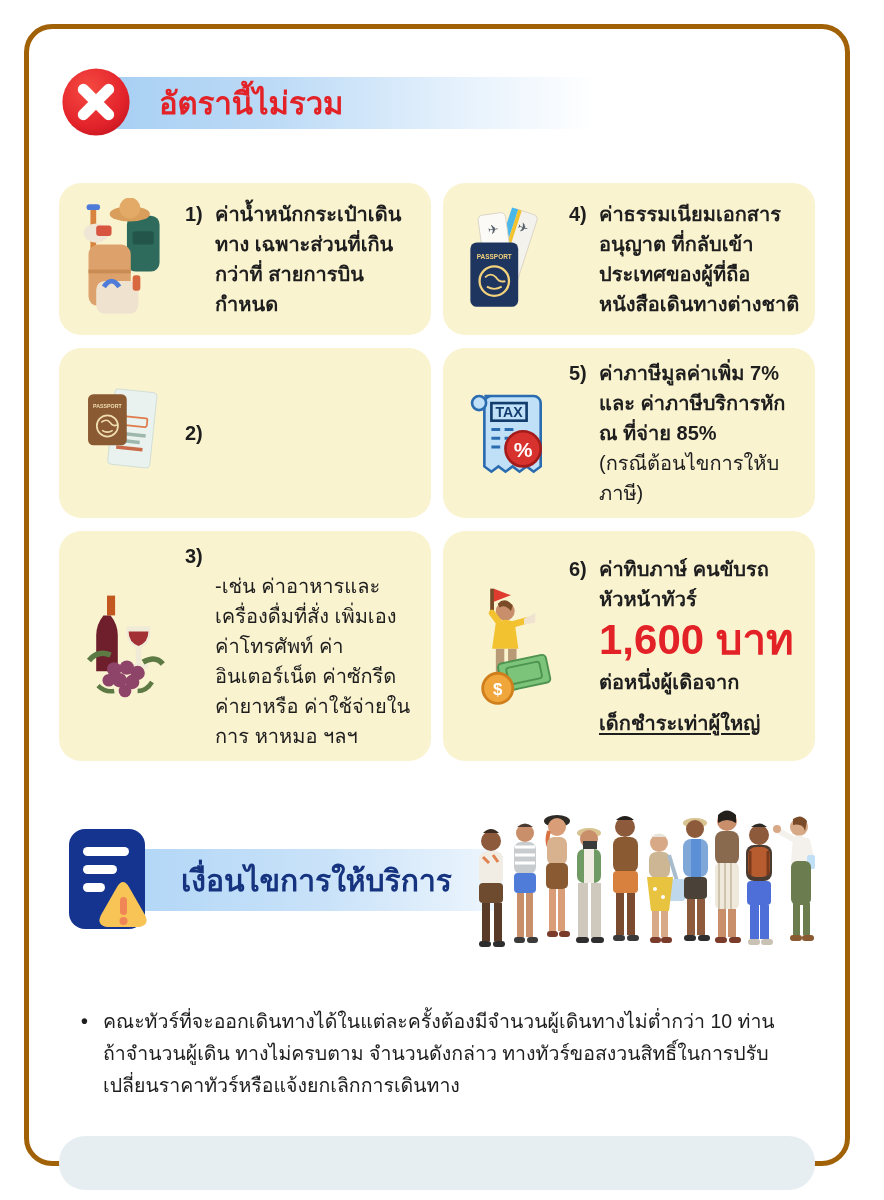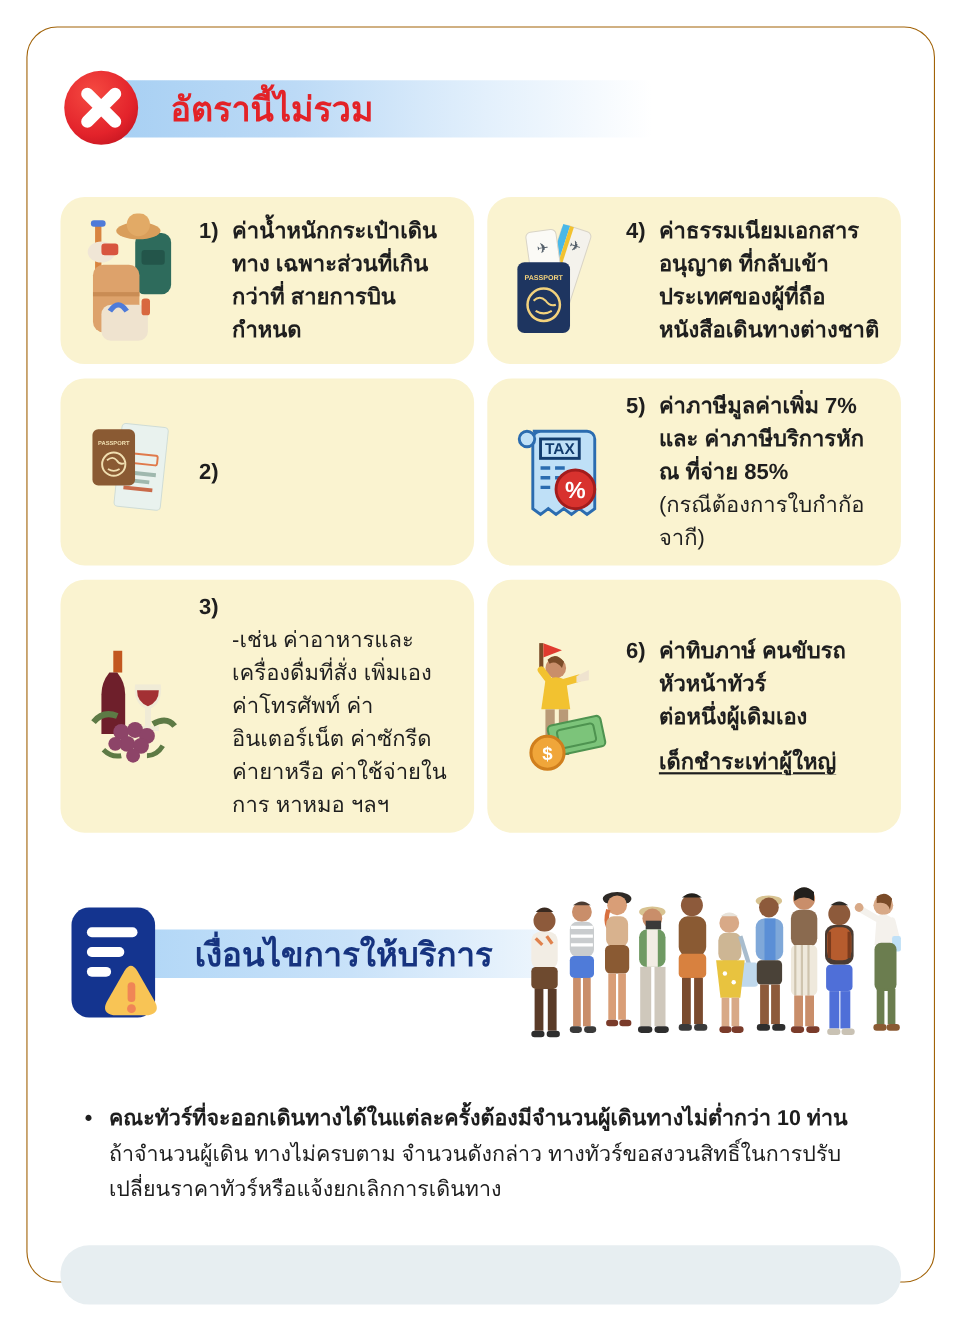--- a/index.html
+++ b/index.html
@@ -1,18 +1,18 @@
 <!DOCTYPE html>
 <html><head>
 <meta charset="utf-8">
 <style>
   html,body{margin:0;padding:0;width:884px;height:1200px;background:#ffffff;overflow:hidden;
     font-family:"Liberation Sans","DejaVu Sans",sans-serif;color:#1e1e1e;}
   .frame{position:absolute;left:24px;top:24px;width:826px;height:1142px;box-sizing:border-box;
-    border:1px solid #a16207;border-radius:28px;background:#ffffff;padding:30px 30px 0 30px;}
+    border:5px solid #a16207;border-radius:28px;background:#ffffff;padding:30px 30px 0 30px;}
 
   
   .hdr1{position:relative;height:74px;margin-top:8px;}
   .x-badge{position:absolute;left:2px;top:0;width:70px;height:70px;z-index:2;}
   .banner1{position:absolute;left:38px;top:10px;height:52px;width:500px;border-radius:6px;
     background:linear-gradient(90deg,#a6cff3 0%,#bcdaf6 35%,#e3f0fc 70%,rgba(255,255,255,0) 100%);
     display:flex;align-items:center;padding-left:62px;box-sizing:border-box;}
   .title1{font-size:31px;font-weight:bold;color:#e32227;}
 
   
@@ -25,31 +25,31 @@
   .numline{display:flex;}
   .num{flex:0 0 30px;}
   .reg{font-weight:normal;}
   .indent{padding-left:30px;}
   .price{font-size:42px;font-weight:bold;color:#e32227;line-height:1.15;margin:2px 0;}
   .uline{text-decoration:underline;text-underline-offset:3px;margin-top:11px;}
 
   
   .hdr2{position:relative;height:160px;margin-top:58px;}
   .doc-badge{position:absolute;left:6px;top:6px;width:92px;height:114px;z-index:2;}
-  .banner2{position:absolute;left:44px;top:30px;height:44px;width:400px;border-radius:14px;
+  .banner2{position:absolute;left:44px;top:30px;height:62px;width:400px;border-radius:14px;
     background:linear-gradient(90deg,#aed5f6 0%,#c9e2f9 55%,#eef6fd 100%);
     display:flex;align-items:center;padding-left:78px;box-sizing:border-box;}
   .title2{font-size:30px;font-weight:bold;color:#16337f;}
   .people{position:absolute;right:-4px;top:-22px;width:356px;height:168px;}
 
   
   .bullet-row{display:flex;gap:12px;padding:0 22px;font-size:19.5px;line-height:1.65;margin-top:26px;}
   .bullet-dot{flex:0 0 10px;font-weight:bold;}
   .btext{flex:1;}
-  .bb{font-weight:bold;}
+  .bb{font-weight:normal;}
   .graybox{margin-top:34px;background:#e7eef1;border-radius:26px;padding:24px 26px 30px 4px;}
 </style>
 </head>
 <body>
 
 <div class="frame">
 
   <div class="hdr1">
     <div class="x-badge">
       <svg viewBox="0 0 100 100" width="70" height="70">
@@ -157,21 +157,21 @@
           <path d="M30 48 h28 M30 58 h22 M30 68 h26" stroke="#2b6cb0" stroke-width="3.5" stroke-dasharray="10 5"></path>
           <circle cx="66" cy="70" r="20" fill="#d8322e" stroke="#a31c1c" stroke-width="3"></circle>
           <text x="66" y="79" font-size="24" font-weight="bold" fill="#ffffff" text-anchor="middle">%</text>
         </svg>
       </div>
       <div class="txt">
         <div class="numline">
           <span class="num">5)</span>
           <span>ค่าภาษีมูลค่าเพิ่ม 7% และ ค่าภาษีบริการหัก ณ ที่จ่าย 85%</span>
         </div>
-        <div class="reg indent">(กรณีต้องการใบกำกัอจากี)</div>
+        <div class="reg indent">(กรณีต้อนไขการใหับภาษี)</div>
       </div>
     </div>
 
     <div class="card r3">
       <div class="icon">
         <svg viewBox="0 0 100 120" width="90" height="108">
           <rect x="30" y="4" width="9" height="22" fill="#c2571f"></rect>
           <path d="M26 26 q-8 10 -8 22 v40 h24 v-40 q0 -12 -8 -22 z" fill="#6e1f2b"></path>
           <path d="M52 38 h26 q2 18 -10 24 l0 18 h8 v5 h-22 v-5 h8 l0 -18 q-12 -6 -10 -24 z" fill="#e8e3da" opacity="0.55"></path>
           <path d="M54 44 h22 q0 12 -11 16 q-11 -4 -11 -16 z" fill="#a33034"></path>
@@ -216,21 +216,22 @@
           </g>
           <circle cx="38" cy="108" r="16" fill="#f0a63a" stroke="#d07f1d" stroke-width="3"></circle>
           <text x="38" y="115" font-size="18" font-weight="bold" fill="#ffffff" text-anchor="middle">$</text>
         </svg>
       </div>
       <div class="txt">
         <div class="numline">
           <span class="num">6)</span>
           <span>ค่าทิบภาษ์ คนขับรถ หัวหน้าทัวร์</span>
         </div>
-        <div class="indent">ต่อหนึ่งผู้เดิมเอง</div>
+        <div class="price indent">1,600 บาท</div>
+        <div class="indent">ต่อหนึ่งผู้เดิอจาก</div>
         <div class="indent uline">เด็กชำระเท่าผู้ใหญ่</div>
       </div>
     </div>
   </div>
 
   <div class="hdr2">
     <div class="doc-badge">
       <svg viewBox="0 0 92 114" width="92" height="114">
         <rect x="4" y="4" width="76" height="100" rx="16" fill="#14348f"></rect>
         <rect x="18" y="22" width="46" height="9" rx="4.5" fill="#ffffff"></rect>

